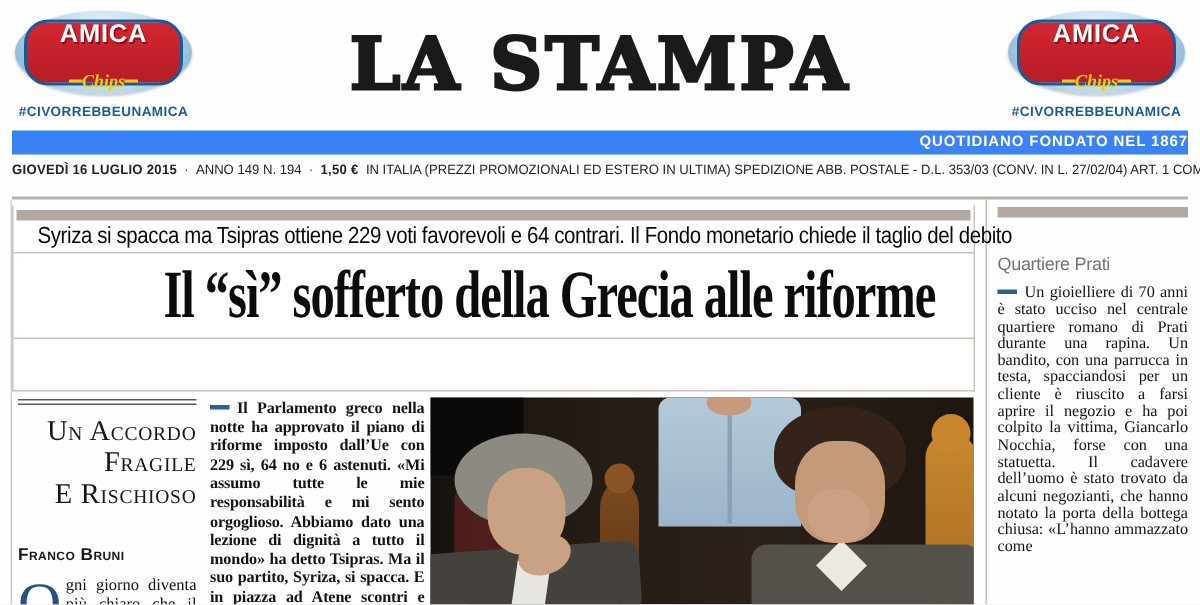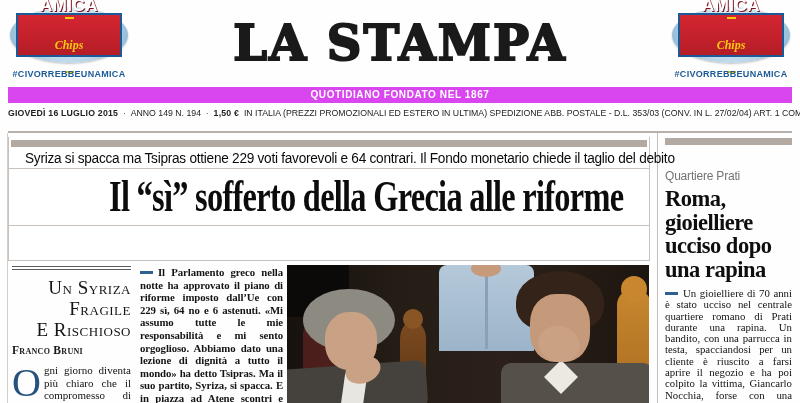--- a/index.html
+++ b/index.html
@@ -13,49 +13,49 @@
   .ad { position:absolute; top:7px; width:126px; text-align:center; cursor:pointer; }
   .ad-left { left:6px; }
   .ad-right { left:668px; }
   .amica-oval {
     width:118px; height:56px; margin:0 auto; border-radius:50%;
     background:radial-gradient(circle at 50% 30%, #eaf3f9 0%, #bcd8e9 55%, #7fb0d2 100%);
     display:flex; align-items:center; justify-content:center;
     box-shadow:0 1px 2px rgba(0,0,0,.25);
   }
   .amica-inner {
-    width:106px; height:44px; border-radius:0;
+    width:106px; height:44px; border-radius:16px;
     background:linear-gradient(#d42632,#b51d26);
     border:2px solid #1b5a96;
-    display:flex; flex-direction:column; align-items:center; justify-content:center;
+    display:flex; flex-direction:column; align-items:center; 
   }
   .amica-brand {
     font-family:"Liberation Sans", sans-serif; font-weight:bold; font-size:17px;
     color:#fff; letter-spacing:.5px; line-height:16px; text-shadow:1px 1px 0 #7e1016;
   }
-  .amica-chips-row { display:flex; align-items:center; gap:20px; margin-top:3px;flex-direction:column; }
+  .amica-chips-row { display:flex; align-items:center; gap:0; margin-top:17px; }
   .amica-dash { width:9px; height:2px; background:#f6c80e; display:inline-block; }
   .amica-chips {
     font-family:"Liberation Serif", serif; font-style:italic; font-weight:bold;
     font-size:12px; color:#f6c80e; line-height:12px;
   }
   .amica-hashtag {
     margin-top:6px; font-family:"Liberation Sans", sans-serif; font-weight:bold;
     font-size:9px; letter-spacing:.3px; color:#1b5a96;
   }
   
   .masthead-title {
     position:absolute; left:132px; width:536px; top:2px; height:84px;
     text-align:center; font-family:"DejaVu Serif", serif; font-weight:bold;
     font-size:48px; line-height:82px; letter-spacing:2px; color:#1a1a1a;
     -webkit-text-stroke:2px #1a1a1a; white-space:nowrap;
   }
   .blue-bar {
     position:absolute; left:8px; right:8px; top:87px; height:16px;
-    background:#d946ef; color:#fff; text-align:center;
+    background:#3b82f6; color:#fff; text-align:right;
     font-family:"Liberation Sans", sans-serif; font-weight:bold; font-size:10px;
     letter-spacing:.6px; line-height:16px;
   }
   .dateline {
     position:absolute; left:8px; top:108px; width:784px; height:14px;
     font-family:"Liberation Sans", sans-serif; font-size:9px; color:#222;
     white-space:nowrap; transform:scaleX(.97); transform-origin:left center;
     display:flex; align-items:baseline; gap:5px;
   }
   .dateline .b { font-weight:bold; letter-spacing:.2px; }
@@ -90,21 +90,21 @@
   }
   
   .opinion { position:absolute; left:12px; top:266px; width:119px; }
   .double-rule { height:4px; border-top:1px solid #5a5a5a; border-bottom:1px solid #5a5a5a; }
   .opinion-headline {
     margin-top:7px; text-align:right; font-family:"Liberation Serif", serif;
     font-variant:small-caps; font-weight:normal; font-size:19px; line-height:21px;
     letter-spacing:.5px; color:#151515;
   }
   .opinion-byline {
-    margin-top:4px; font-family:Liberation Serif, serif; font-variant:small-caps;
+    margin-top:24px; font-family:Liberation Sans, sans-serif; font-variant:small-caps;
     font-weight:bold; font-size:11.5px; letter-spacing:.3px; color:#181818;
   }
   .opinion-body {
     margin-top:8px; font-size:11px; line-height:12.6px; text-align:justify; color:#111;
   }
   .dropcap {
     float:left; font-family:"Liberation Serif", serif; font-size:40px; line-height:34px;
     color:#27517e; padding:2px 3px 0 0;
   }
   
@@ -217,21 +217,21 @@
     <div class="hrule"></div>
     <h2 class="lead-headline">
       <span>Il “sì” sofferto della Grecia alle riforme</span>
     </h2>
     <div class="hrule"></div>
   </section>
 
   <section class="opinion">
     <div class="double-rule"></div>
     <h3 class="opinion-headline">
-      <div>Un Syriza</div>
+      <div>Un Accordo</div>
       <div>Fragile</div>
       <div>E Rischioso</div>
     </h3>
     <div class="opinion-byline">Franco Bruni</div>
     <p class="opinion-body">
       <span class="dropcap">O</span><span>gni giorno diventa più chiaro che il compromesso di domenica notte fra la Grecia</span>
     </p>
   </section>
 
   <section class="summary">
@@ -259,19 +259,18 @@
     <div class="ph-suit-r"></div>
     <div class="ph-collar-r"></div>
     <div class="ph-hair-r"></div>
     <div class="ph-face-r"></div>
     <div class="ph-hand-r"></div>
   </figure>
 
   <aside class="side">
     <div class="gray-bar"></div>
     <div class="side-kicker">Quartiere Prati</div>
-    <h3 class="side-headline">Roma, gioielliere ucciso dopo una rapina</h3>
     <p class="side-body">
       <span class="dash-bullet"></span><span>Un gioielliere di 70 anni è stato ucciso nel centrale quartiere romano di Prati durante una rapina. Un bandito, con una parrucca in testa, spacciandosi per un cliente è riuscito a farsi aprire il negozio e ha poi colpito la vittima, Giancarlo Nocchia, forse con una statuetta. Il cadavere dell’uomo è stato trovato da alcuni negozianti, che hanno notato la porta della bottega chiusa: «L’hanno ammazzato come</span>
     </p>
   </aside>
 
 </div>
 
 </body></html>

